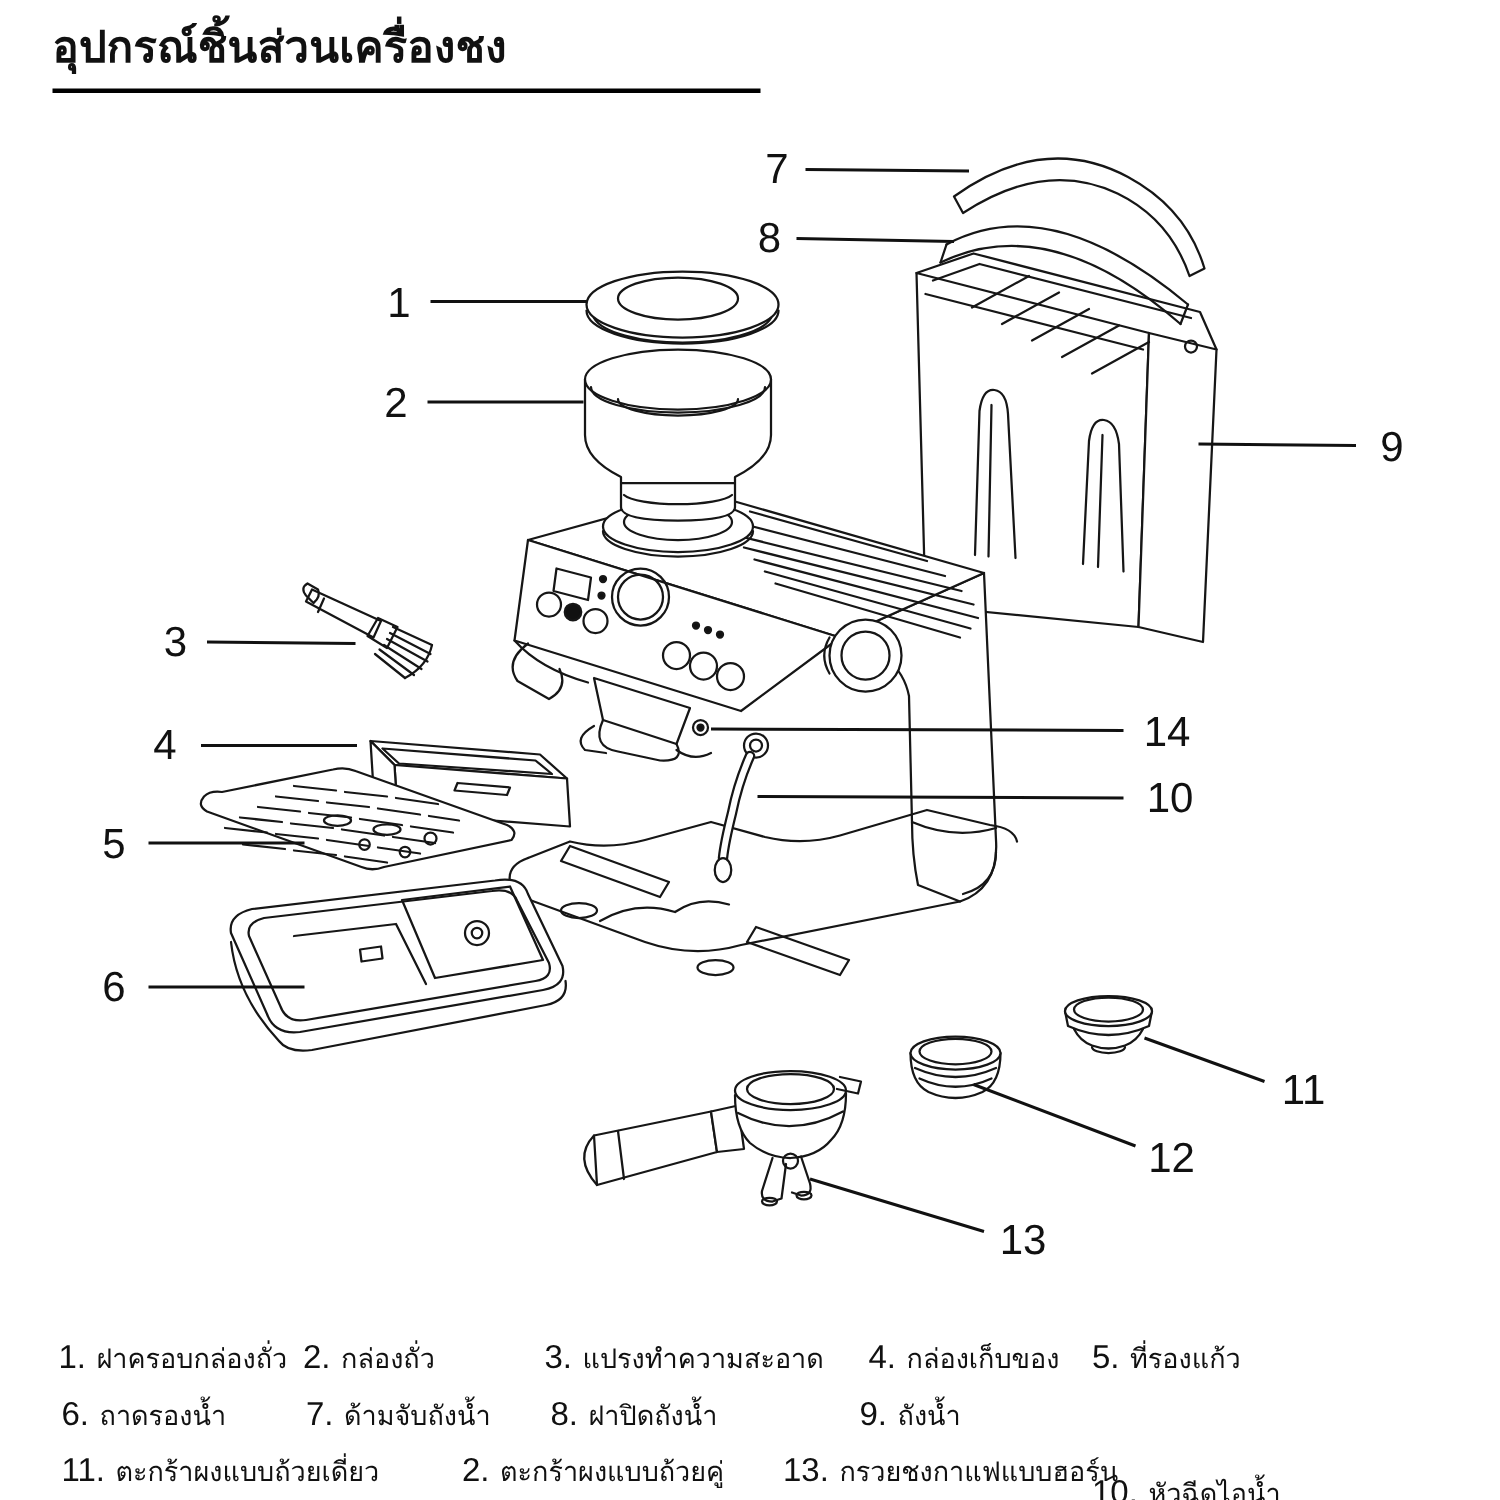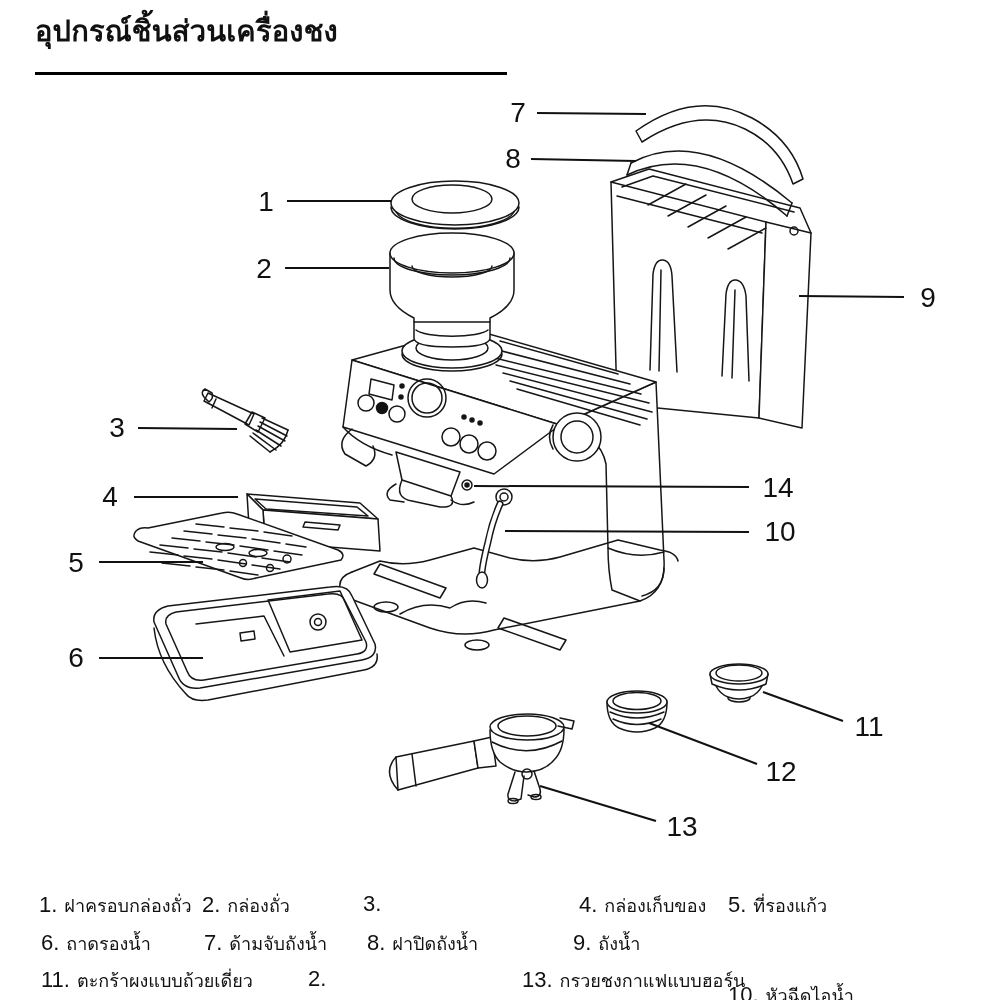--- a/index.html
+++ b/index.html
@@ -4,21 +4,21 @@
 <style>
   html,body{margin:0;padding:0;}
   body{
     width:1000px;height:1000px;position:relative;background:#ffffff;
     font-family:"Liberation Sans","DejaVu Sans",sans-serif;color:#111;
     overflow:hidden;
   }
   .title{
     position:absolute;left:35px;top:8px;width:472px;
     font-size:29px;font-weight:700;letter-spacing:0.2px;
-    border-bottom:3px solid #000;padding-bottom:18px;white-space:nowrap;
+    border-bottom:3px solid #000;padding-bottom:5px;white-space:nowrap;
   }
   svg{position:absolute;left:0;top:0;}
   .leader{stroke:#111;stroke-width:2;stroke-linecap:butt;}
   .callout{font-family:"Liberation Sans","DejaVu Sans",sans-serif;font-size:28px;fill:#111;text-anchor:middle;}
   .legend{position:absolute;left:0;top:0;width:1000px;height:1000px;pointer-events:none;}
   .legend-item{position:absolute;display:flex;align-items:baseline;white-space:nowrap;}
   .legend-num{font-size:22px;margin-right:7px;}
   .legend-label{font-size:18px;}
 </style>
 </head>
@@ -255,20 +255,21 @@
   <div class="legend-item" style="left:39px;top:891px">
       <span class="legend-num">1.</span>
       <span class="legend-label">ฝาครอบกล่องถั่ว</span>
     </div>
   <div class="legend-item" style="left:202px;top:891px">
       <span class="legend-num">2.</span>
       <span class="legend-label">กล่องถั่ว</span>
     </div>
   <div class="legend-item" style="left:363px;top:891px">
       <span class="legend-num">3.</span>
+      <span class="legend-label">แปรงทำความสะอาด</span>
     </div>
   <div class="legend-item" style="left:579px;top:891px">
       <span class="legend-num">4.</span>
       <span class="legend-label">กล่องเก็บของ</span>
     </div>
   <div class="legend-item" style="left:728px;top:891px">
       <span class="legend-num">5.</span>
       <span class="legend-label">ที่รองแก้ว</span>
     </div>
   <div class="legend-item" style="left:41px;top:929px">
@@ -290,18 +291,19 @@
   <div class="legend-item" style="left:728px;top:981px">
       <span class="legend-num">10.</span>
       <span class="legend-label">หัวฉีดไอน้ำ</span>
     </div>
   <div class="legend-item" style="left:41px;top:966px">
       <span class="legend-num">11.</span>
       <span class="legend-label">ตะกร้าผงแบบถ้วยเดี่ยว</span>
     </div>
   <div class="legend-item" style="left:308px;top:966px">
       <span class="legend-num">2.</span>
+      <span class="legend-label">ตะกร้าผงแบบถ้วยคู่</span>
     </div>
   <div class="legend-item" style="left:522px;top:966px">
       <span class="legend-num">13.</span>
       <span class="legend-label">กรวยชงกาแฟแบบฮอร์น</span>
     </div>
 </div>
 
 </body></html>

